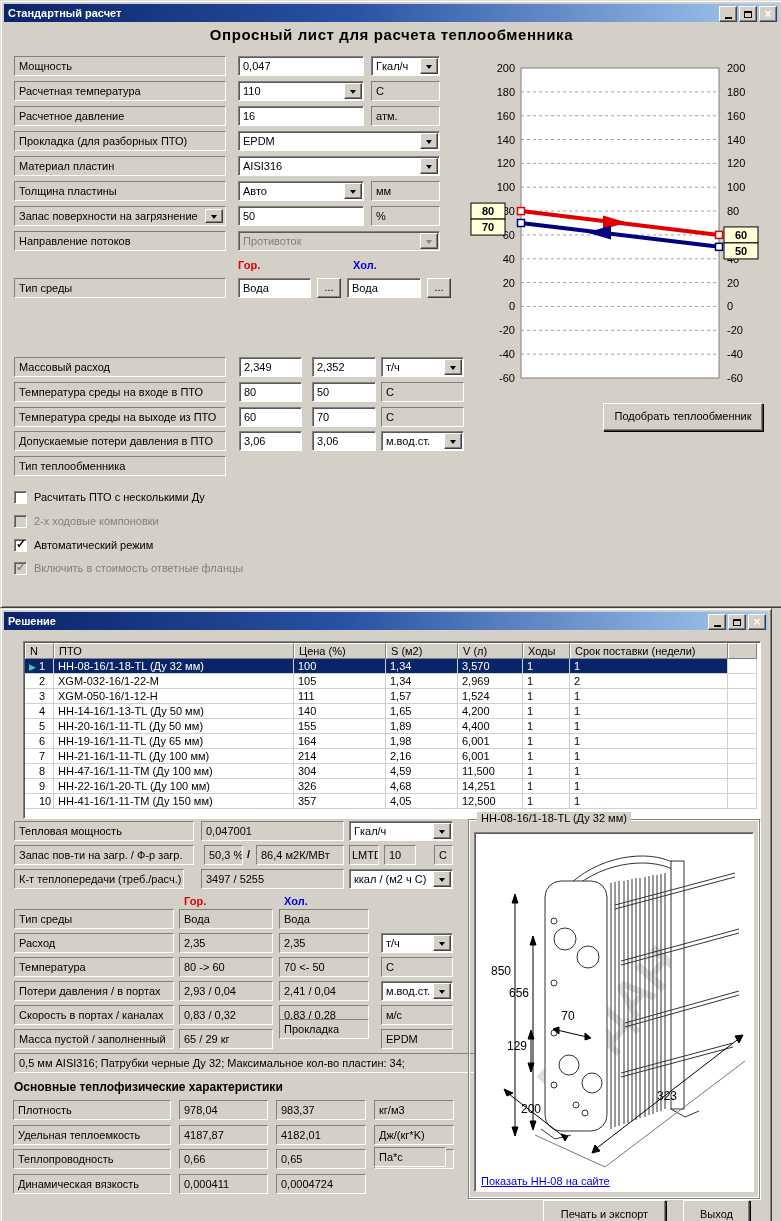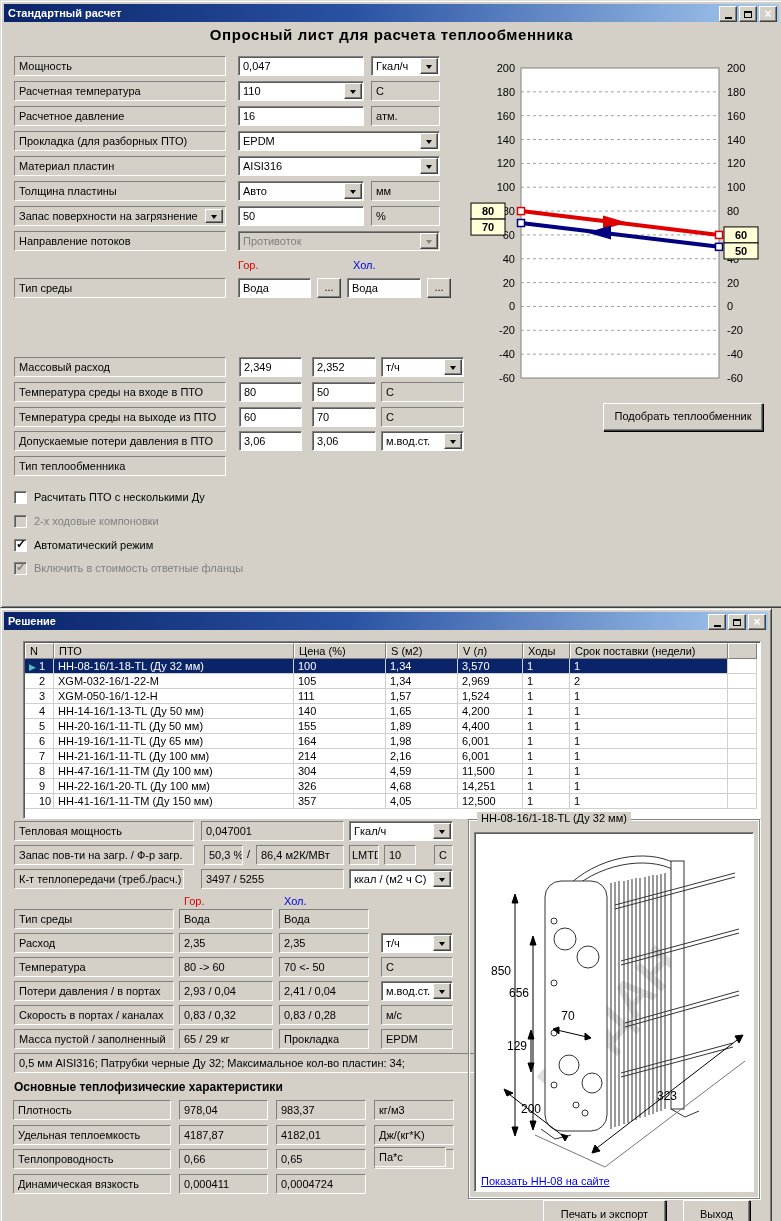--- a/index.html
+++ b/index.html
@@ -25,21 +25,21 @@
     border-color:#fff #404040 #404040 #fff;box-shadow:inset -1px -1px 0 #808080;display:flex;align-items:center;justify-content:center;cursor:pointer}
   .lbl .dbtn{top:2px;right:2px;bottom:2px}
   .tri{width:0;height:0;border:3px solid transparent;border-top:4px solid #000;margin-top:4px}
   .disabledbox{background:#d4d0c8 !important;color:#808080}
   .disabledbox .tri{border-top-color:#808080}
   .browse{position:absolute;height:20px;background:#d4d0c8;border:1px solid;border-color:#fff #404040 #404040 #fff;
     box-shadow:inset -1px -1px 0 #808080;text-align:center;line-height:17px;box-sizing:border-box;cursor:pointer}
   .btn3d{position:absolute;background:#d4d0c8;border:1px solid;border-color:#fff #404040 #404040 #fff;
     box-shadow:inset -1px -1px 0 #808080, 1px 1px 0 #000;text-align:center;cursor:pointer}
   .hot{color:#e00000}.cold{color:#0000e0}
-  .hdr{position:absolute;font-weight:normal}
+  .hdr{position:absolute;font-weight:bold}
   .cb{position:absolute;width:13px;height:13px;background:#fff;border:1px solid;border-color:#808080 #fff #fff #808080;
     box-shadow:inset 1px 1px 0 #5a5a5a;box-sizing:border-box;cursor:pointer}
   .cb.checked::after{content:"✓";position:absolute;left:1px;top:-3px;font-size:12px;font-weight:bold}
   .cb.disabled{background:#d4d0c8}
   .cb.disabled::after{color:#808080}
   .cblabel{position:absolute;line-height:13px}
   .cblabel.disabled{color:#808080}
   .chartbox{position:absolute;left:468px;top:55px;width:300px;height:335px}
   .chartbox svg text{font-family:"Liberation Sans",sans-serif}
   .gridbox{position:absolute;left:22px;top:32px;width:738px;height:178px;background:#fff;border:1px solid;
@@ -411,21 +411,21 @@
           <i class="tri"></i>
         </span></div>
 
     <div class="lbl" style="left:13px;top:396px;width:160px">Скорость в портах / каналах</div>
     <div class="lbl" style="left:178px;top:396px;width:94px">0,83 / 0,32</div>
     <div class="lbl" style="left:278px;top:396px;width:90px">0,83 / 0,28</div>
     <div class="lbl" style="left:380px;top:396px;width:72px">м/с</div>
 
     <div class="lbl" style="left:13px;top:420px;width:160px">Масса пустой / заполненный</div>
     <div class="lbl" style="left:178px;top:420px;width:94px">65 /  29 кг</div>
-    <div class="lbl" style="left:278px;top:420px;width:90px">Прокладка</div>
+    <div class="lbl" style="left:278px;top:410px;width:90px">Прокладка</div>
     <div class="lbl" style="left:380px;top:420px;width:72px">EPDM</div>
 
     <div class="lbl" style="left:13px;top:444px;width:480px">0,5 мм  AISI316;  Патрубки черные Ду 32; Максимальное кол-во пластин: 34;</div>
 
     <div class="sect" style="left:13px;top:471px">Основные теплофизические характеристики</div>
 
     <div class="lbl" style="left:12px;top:491px;width:158px">Плотность</div>
     <div class="lbl" style="left:178px;top:491px;width:89px">978,04</div>
     <div class="lbl" style="left:275px;top:491px;width:90px">983,37</div>
     <div class="lbl" style="left:373px;top:491px;width:80px">кг/м3</div>

